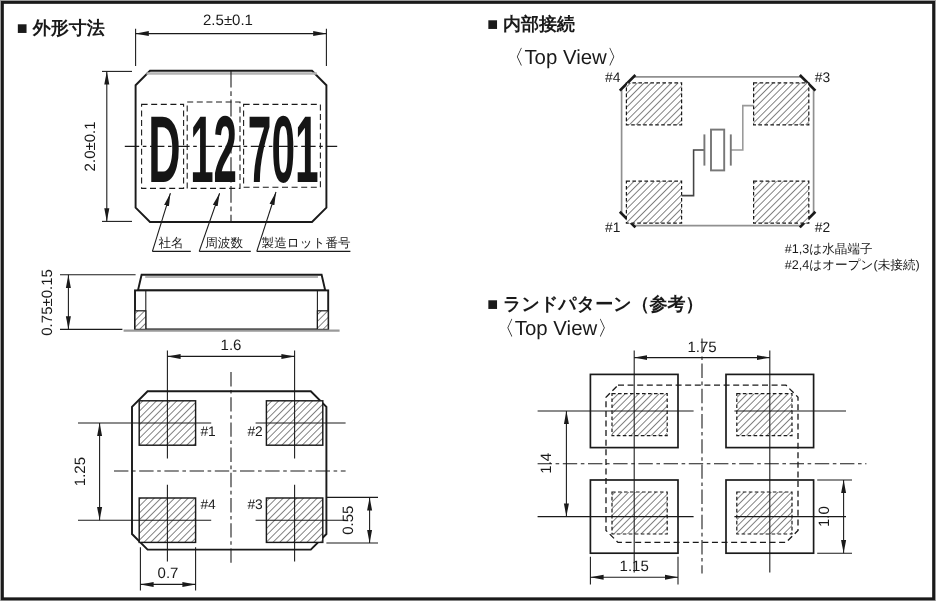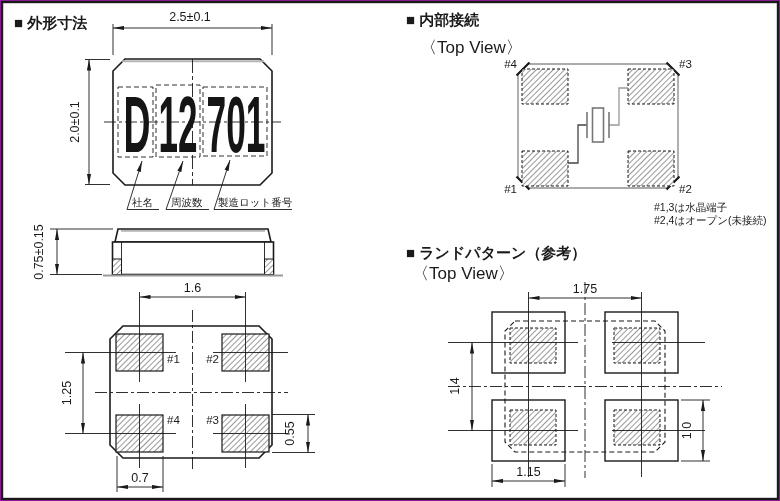--- a/index.html
+++ b/index.html
@@ -1,16 +1,16 @@
 <!DOCTYPE html>
 <html><head>
 <meta charset="utf-8">
 <style>
   html,body{margin:0;padding:0;background:#fff;}
-  .page{width:780px;height:501px;position:relative;background:#a21caf;}
+  .page{width:780px;height:501px;position:relative;background:#a3a3a3;}
   svg{display:block;}
   text{font-family:"Liberation Sans","DejaVu Sans",sans-serif;fill:#1a1a1a;}
   .sec-title{font-size:15px;font-weight:bold;}
   .view-label{font-size:17px;}
   .dim{font-size:12.5px;}
   .jp-label{font-size:10.5px;}
   .pad-label{font-size:11.5px;}
   .note{font-size:10.5px;}
   .marking{font-size:79px;font-weight:bold;fill:#151515;}
   .thin{stroke:#1a1a1a;stroke-width:0.9;fill:none;}

